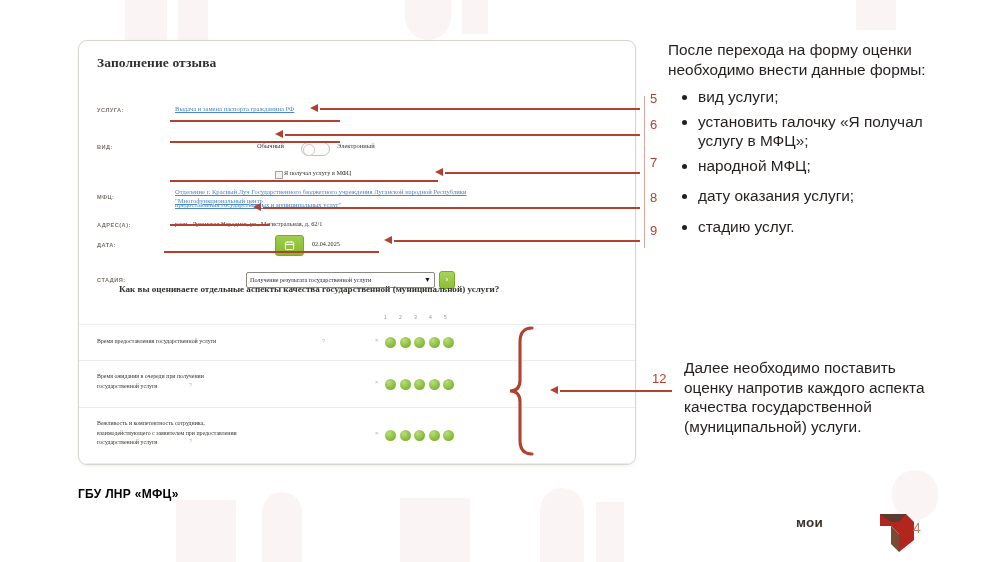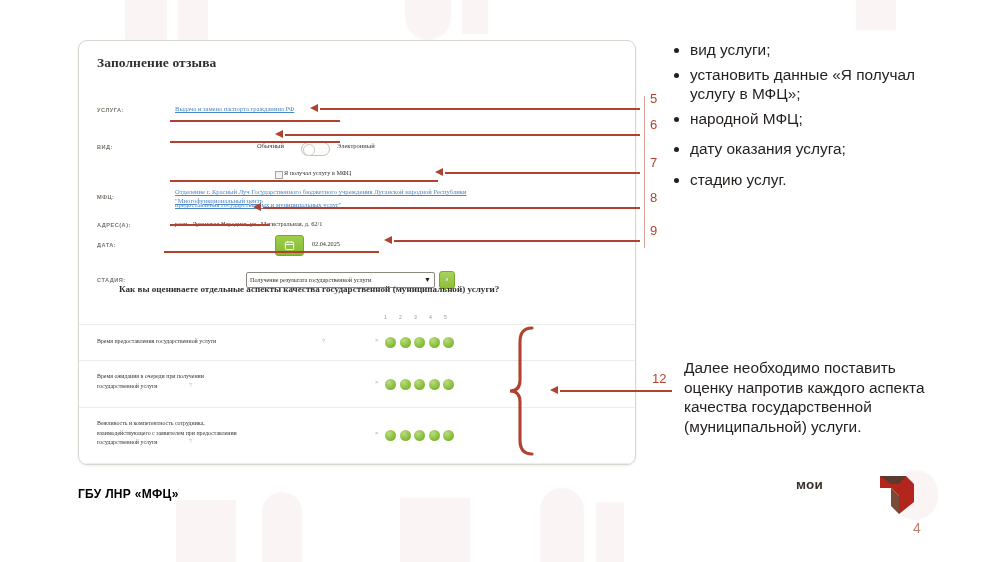--- a/index.html
+++ b/index.html
@@ -146,31 +146,31 @@
   .vbar{position:absolute;width:1.4px;background:#d7a79a;}
 
   
   .rt{
     position:absolute;
     font-family:"Liberation Sans", sans-serif;
     color:#231f1d;
   }
   #note-top{left:668px;top:40px;width:268px;font-size:15.4px;line-height:19.5px;}
   #note-top .hd{margin:0 0 6px 0;}
-  #note-top ul{margin:0;padding-left:22px;list-style:disc;}
+  #note-top ul{margin:8px;padding-left:22px;list-style:disc;}
   #note-top li{margin-bottom:5px;}
   #note-bottom{left:684px;top:358px;width:262px;font-size:15.4px;line-height:19.6px;}
 
   
   #brand{
     position:absolute;left:78px;top:487px;
     font-size:12px;font-weight:bold;color:#000000;
     font-family:"Liberation Sans", sans-serif;letter-spacing:.3px;
   }
-  #logo{position:absolute;left:748px;top:476px;width:172px;height:46px;}
+  #logo{position:absolute;left:748px;top:514px;width:172px;height:46px;}
   #logo .l1{
     position:absolute;left:48px;top:1px;font-size:13.5px;font-weight:bold;
     color:#3a302c;font-family:"Liberation Sans", sans-serif;letter-spacing:.2px;
   }
   #logo .l2{
     position:absolute;left:2px;top:11px;font-size:19.5px;font-weight:bold;
     color:#3a302c;font-family:"Liberation Sans", sans-serif;letter-spacing:-.2px;
   }
   #logo svg{position:absolute;left:130px;top:-2px;}
   #pagenum{
@@ -318,25 +318,26 @@
 
   <svg style="position:absolute;left:506px;top:324px;width:40px;height:134px;" viewBox="0 0 40 134">
     <path d="M26 4 Q14 4 14 18 L14 56 Q14 67 4 67 Q14 67 14 78 L14 116 Q14 130 26 130" fill="none" stroke="#b0422f" stroke-width="3.1" stroke-linecap="round"></path>
   </svg>
   <div class="aline" style="left:560px;top:390px;width:112px;"></div>
   <div class="arrow-l" style="left:550px;top:386px;"></div>
   <div class="anum" style="left:652px;top:371px;">12</div>
 </div>
 
 <div id="note-top" class="rt">
+  <p class="hd">После перехода на форму оценки необходимо внести данные формы:</p>
   <ul>
     <li>вид услуги;</li>
-    <li>установить данные «Я получал услугу в МФЦ»;</li>
+    <li>установить галочку «Я получал услугу в МФЦ»;</li>
     <li>народной МФЦ;</li>
-    <li style="margin-top:11px;">дату оказания услуга;</li>
+    <li style="margin-top:11px;">дату оказания услуги;</li>
     <li style="margin-top:11px;">стадию услуг.</li>
   </ul>
 </div>
 
 <div id="note-bottom" class="rt">Далее необходимо поставить оценку напротив каждого аспекта качества государственной (муниципальной) услуги.</div>
 
 <div id="brand">ГБУ ЛНР «МФЦ»</div>
 
 <div id="logo">
   <div class="l1">мои</div>

